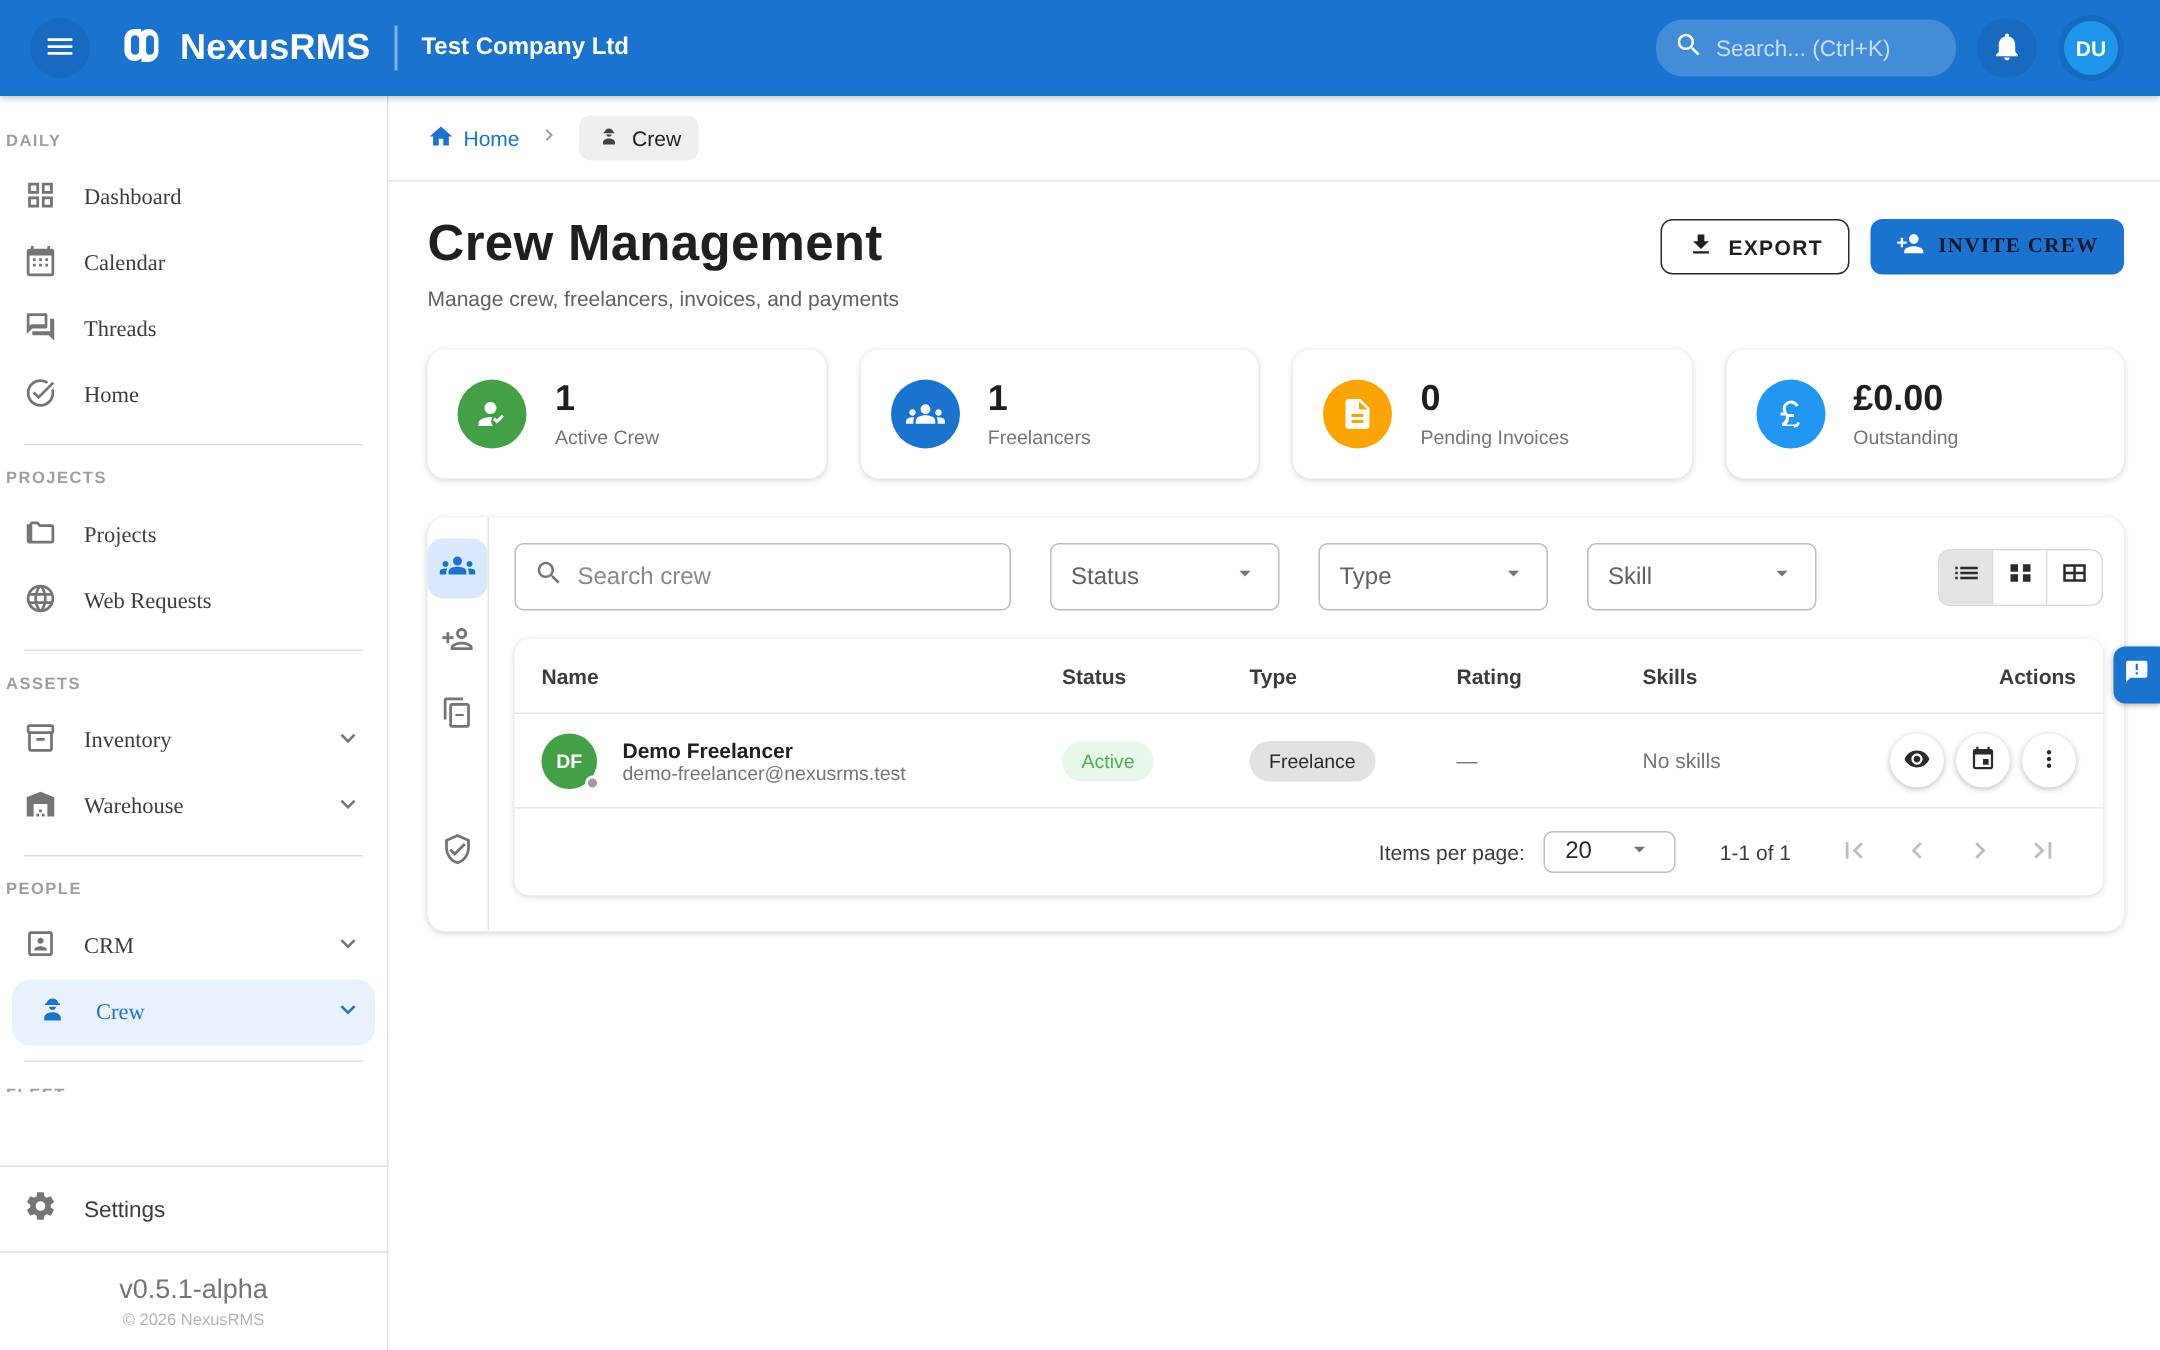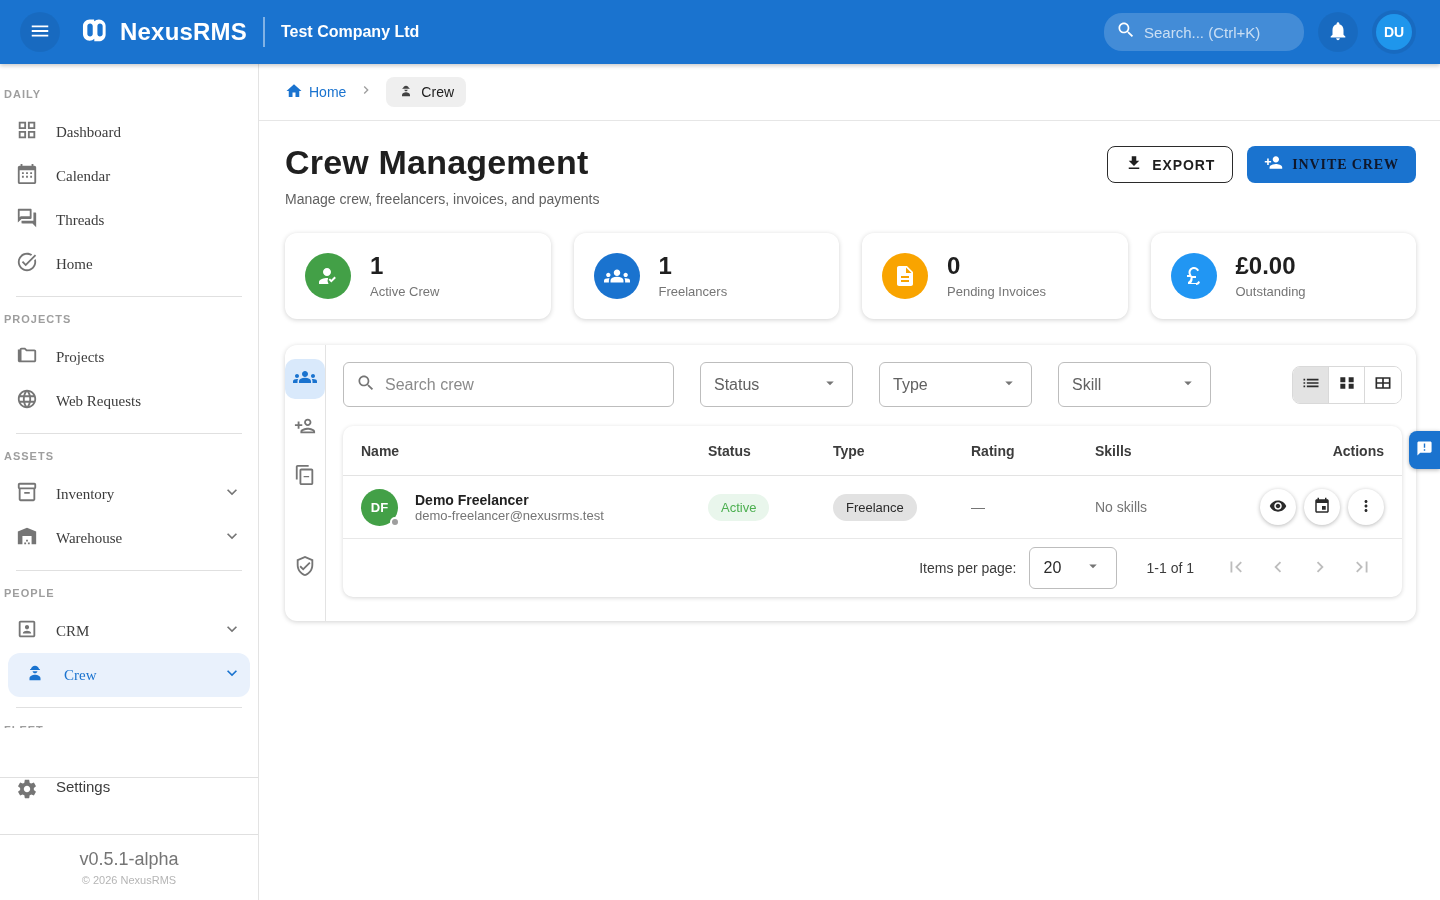--- a/index.html
+++ b/index.html
@@ -27,21 +27,21 @@
   .side-item { display:flex; align-items:center; height:44px; padding:0 16px; margin:0 0 0 0; gap:18px; cursor:pointer; color:#3c3c3c; }
   .side-item svg { fill:#757575; flex:0 0 auto; }
   .side-item .lbl { font-size:15px; flex:1;font-family:Liberation Serif, serif; }
   .side-item .chev { fill:#757575; }
   .side-item.active { background:#e9f1fc; border-radius:12px; margin:0 8px; padding:0 8px 0 16px; color:#1a73cf; }
   .side-item.active .lbl { color:#1a73cf; font-weight:500; }
   .side-item.active svg { fill:#1a73cf; }
   .side-divider { border-top:1px solid #e0e0e0; margin:10px 16px; }
   .fleet-clip { height:10px; overflow:hidden; }
   .settings-block { border-top:1px solid #e0e0e0; background:#fff; }
-  .settings-item { display:flex; align-items:flex-start; gap:18px; height:56px; padding:0 16px; cursor:pointer; }
+  .settings-item { display:flex; align-items:center; gap:18px; height:56px; padding:0 16px; cursor:pointer; }
   .settings-item svg { fill:#757575; }
   .settings-item .lbl { font-size:15px; color:#3c3c3c; }
   .side-footer { border-top:1px solid #e0e0e0; text-align:center; padding:10px 0 14px; }
   .version { font-size:18px; color:#757575; margin-top:4px; }
   .copyright { font-size:11px; color:#b5b5b5; margin-top:4px; }
 
   
   .content { position:fixed; top:64px; left:259px; width:1181px; height:836px; background:#fff; overflow:hidden; }
   .breadcrumb-bar { height:57px; display:flex; align-items:center; padding:0 26px; border-bottom:1px solid #e6e6e6; }
   .crumb-home { display:flex; align-items:center; gap:6px; color:#1a73cf; font-size:14px; font-weight:500; cursor:pointer; }
@@ -107,21 +107,21 @@
   .chip-active { background:#e9f6ec; color:#4caf50; }
   .chip-type { background:#e2e2e2; color:#2b2b2b; }
   .muted { font-size:14px; color:#757575; }
   .actions-cell { display:flex; gap:8px; }
   .act-btn { width:36px; height:36px; border-radius:50%; background:#fff; box-shadow:0 1px 4px rgba(0,0,0,.28); border:none; display:flex; align-items:center; justify-content:center; cursor:pointer; }
   .act-btn svg { fill:#2b2b2b; }
 
   
   .pager { height:58px; display:flex; align-items:center; justify-content:flex-end; padding:0 16px; gap:0; }
   .pager-lbl { font-size:14px; color:#3c3c3c; }
-  .page-size { width:88px; height:42px; border:1px solid #bdbdbd; border-radius:6px; display:flex; align-items:center; justify-content:space-between; padding:0 14px; margin:0 30px 0 12px; font-size:16px; color:#2b2b2b; cursor:pointer; }
+  .page-size { width:88px; height:28px; border:1px solid #bdbdbd; border-radius:6px; display:flex; align-items:center; justify-content:space-between; padding:0 14px; margin:0 30px 0 12px; font-size:16px; color:#2b2b2b; cursor:pointer; }
   .page-size svg { fill:#757575; }
   .pager-range { font-size:14px; color:#3c3c3c; margin-right:28px; }
   .pg-nav { display:flex; gap:14px; margin-right:10px; }
   .pg-btn { width:28px; height:28px; display:flex; align-items:center; justify-content:center; border:none; background:transparent; }
   .pg-btn svg { fill:#bdbdbd; }
 
   
   .feedback-tab { position:fixed; top:431px; right:0; width:31px; height:38px; background:#1a73cf; border-radius:8px 0 0 8px; display:flex; align-items:center; justify-content:center; cursor:pointer; z-index:60; box-shadow:0 1px 4px rgba(0,0,0,.3); }
   .feedback-tab svg { fill:#fff; }
 </style>

